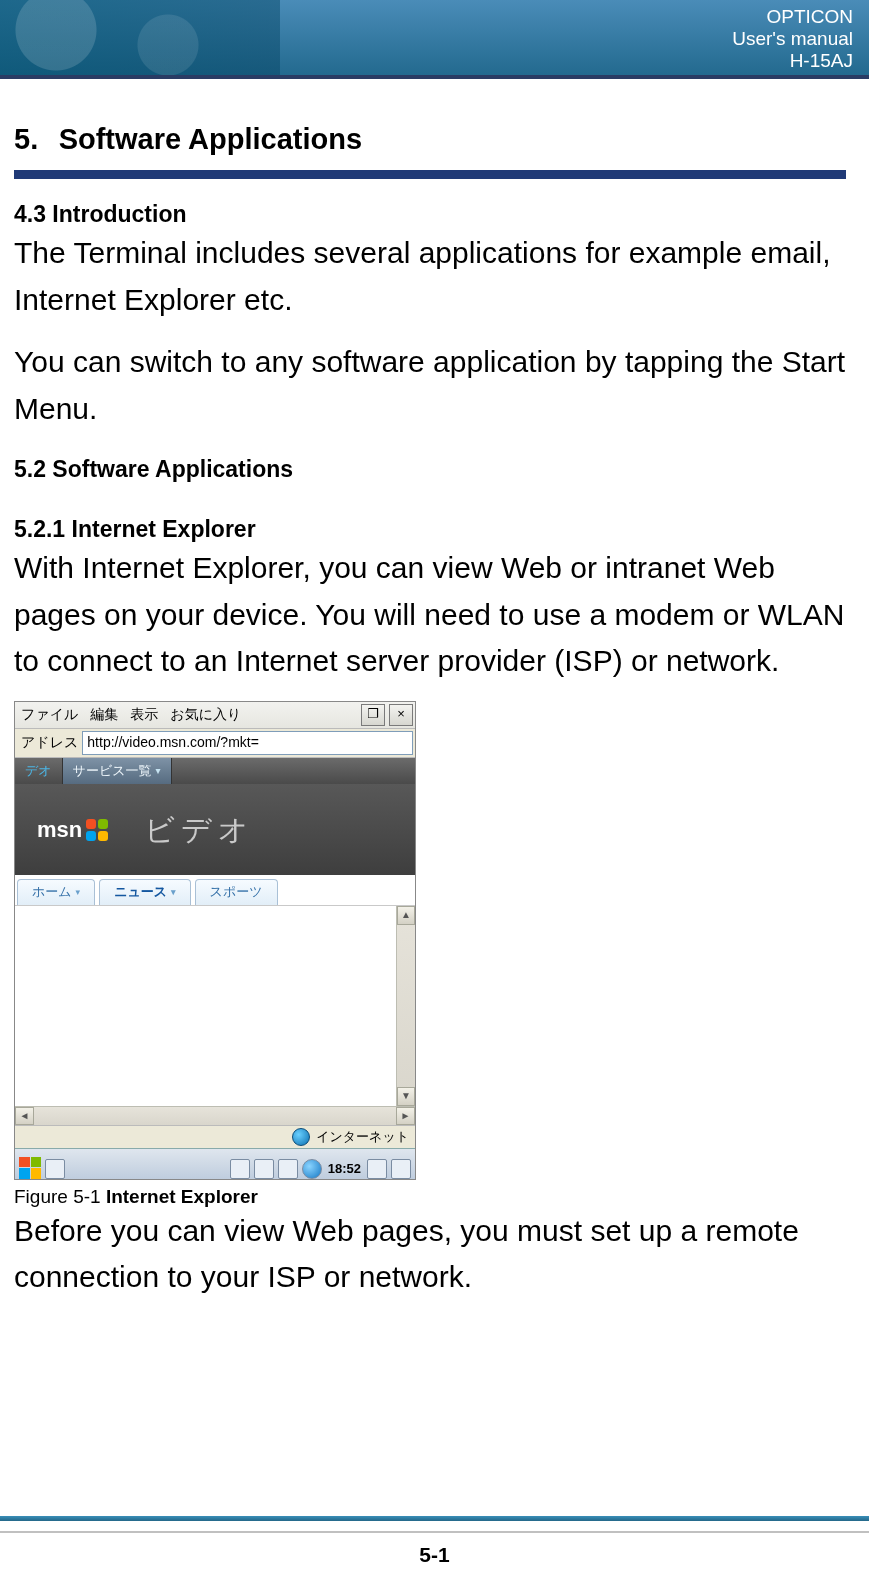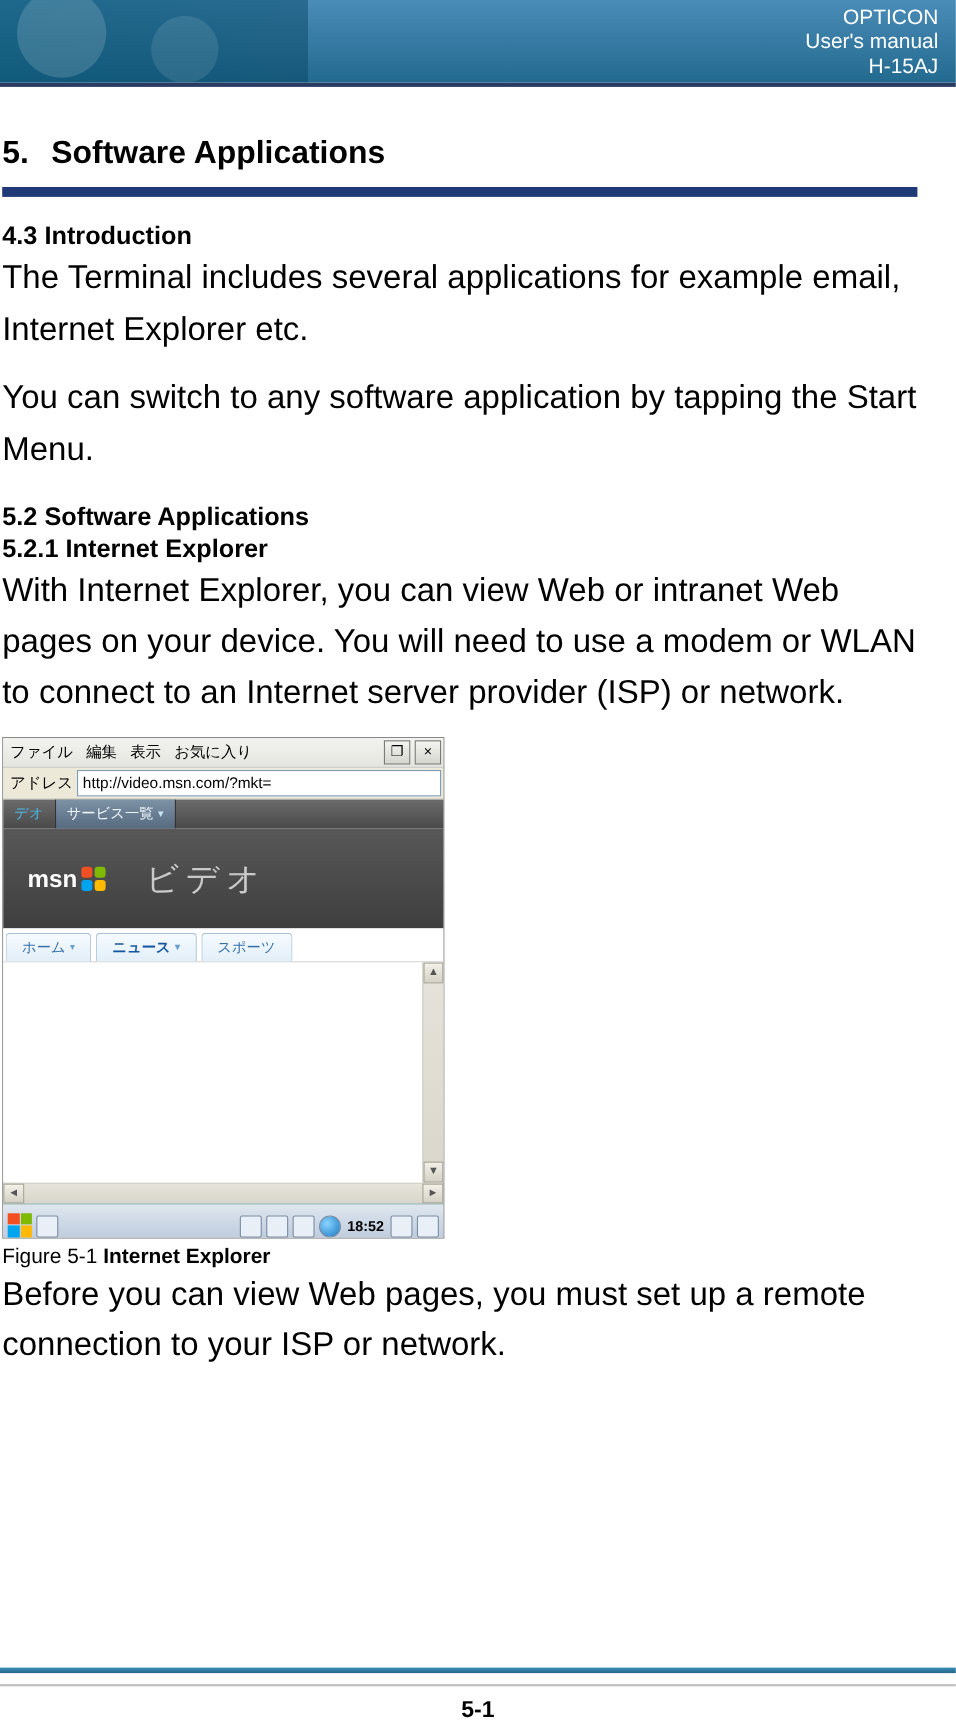--- a/index.html
+++ b/index.html
@@ -40,21 +40,21 @@
     line-height: 1.15;
     color: #fff;
   }
   .header-hr {
     height: 4px;
     background: #2a3c64;
     width: 100%;
   }
 
   .content {
-    padding: 44px 18px 0 2px;
+    padding: 44px 18px 0 14px;
   }
 
   .section-num {
     font-size: 29px;
     font-weight: bold;
   }
   .section-title {
     font-size: 29px;
     font-weight: bold;
     margin-left: 16px;
@@ -270,21 +270,21 @@
     <span class="section-title">Software Applications</span>
   </div>
   <div class="section-rule"></div>
 
   <div class="sub-heading">4.3 Introduction</div>
   <p class="body-text">The Terminal includes several applications for example email, Internet Explorer etc.</p>
   <p class="body-text">You can switch to any software application by tapping the Start Menu.</p>
 
   <div class="sub-heading sp-52">5.2 Software Applications</div>
 
-  <div class="sub-heading" style="margin-top:2px;">5.2.1 Internet Explorer</div>
+  <div class="sub-heading" style="margin-top:33px;">5.2.1 Internet Explorer</div>
   <p class="body-text">With Internet Explorer, you can view Web or intranet Web pages on your device. You will need to use a modem or WLAN to connect to an Internet server provider (ISP) or network.</p>
 
   <div class="ie-window">
     <div class="ie-menubar">
       <span class="ie-menu-item">ファイル</span>
       <span class="ie-menu-item">編集</span>
       <span class="ie-menu-item">表示</span>
       <span class="ie-menu-item">お気に入り</span>
       <span class="ie-menu-gap"></span>
       <span class="ie-restore">❐</span>
@@ -333,20 +333,24 @@
         <div class="scroll-btn">▲</div>
         <div style="position:absolute;bottom:0;left:0;right:0;">
           <div class="scroll-btn">▼</div>
         </div>
       </div>
     </div>
     <div class="ie-scroll-h">
       <div class="scroll-btn-h">◄</div>
       <div class="scroll-btn-h">►</div>
     </div>
+    <div class="ie-status">
+      <span class="globe"></span>
+      <span>インターネット</span>
+    </div>
     <div class="taskbar">
       <div class="start-flag">
         <span class="r"></span>
           <span class="g"></span>
           <span class="b"></span>
           <span class="y"></span>
       </div>
       <div class="tray-icon"></div>
       <div class="task-right">
         <div class="tray-icon"></div>

